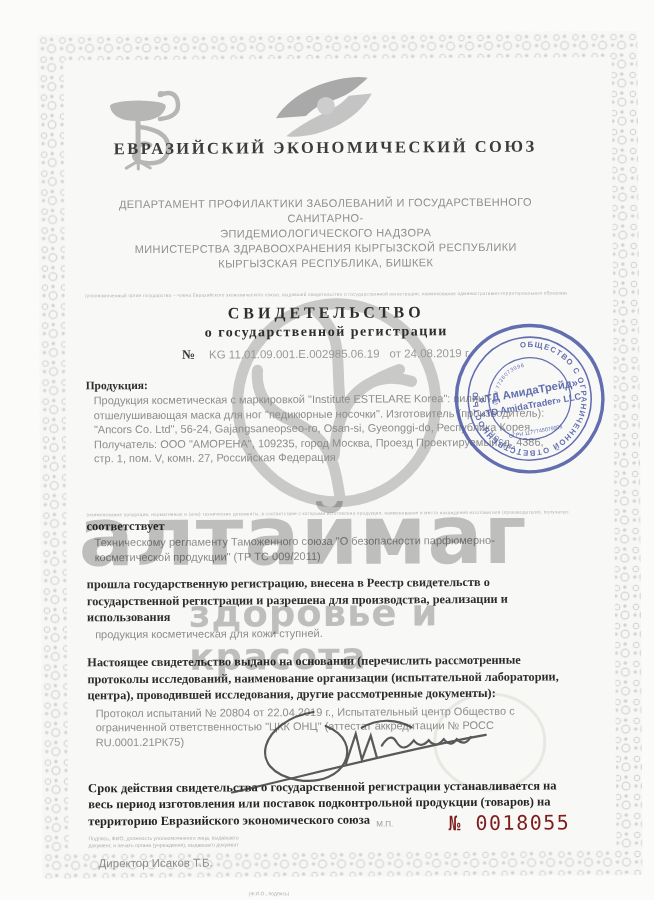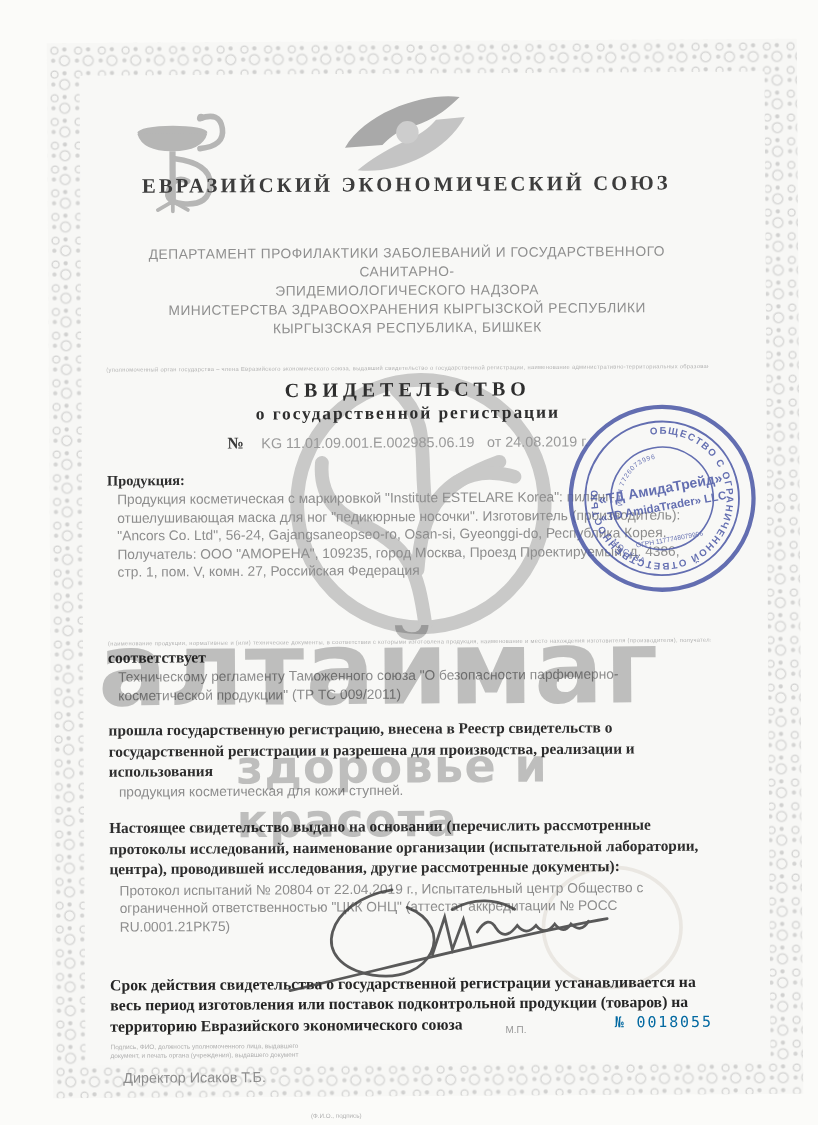--- a/index.html
+++ b/index.html
@@ -37,22 +37,22 @@
   .boldpara{font-family:"Liberation Serif",serif;font-weight:bold;font-size:12.3px;line-height:16.5px;color:#2e2e2e;}
   .registered{margin-top:12px;width:482px;}
   .reg-note{margin:1px 0 0 8px;}
   .basis{margin-top:13px;width:478px;}
   .basis-note{margin:2px 0 0 8px;width:440px;}
   .validity{margin-top:30px;width:482px;font-size:12.6px;color:#262626;}
   .sign-note{margin-top:6px;font-size:5.2px;line-height:7px;color:#b0b0b0;width:170px;}
   .signer{margin:8px 0 0 10px;font-size:11.5px;color:#8d8d8d;}
   .sign-caption{margin:22px 0 0 160px;font-size:5px;color:#b0b0b0;}
   .footer-row{position:absolute;left:86px;top:812px;width:482px;z-index:6;}
-  .mp{position:absolute;left:316px;top:8px;font-size:8px;color:#9a9a9a;}
-  .serial{position:absolute;right:0;top:0;font-family:"DejaVu Sans Mono",monospace;font-size:12px;letter-spacing:1.5px;color:#0369a1;}
+  .mp{position:absolute;left:288px;top:8px;font-size:8px;color:#9a9a9a;}
+  .serial{position:absolute;right:0;top:0;font-family:"DejaVu Sans Mono",monospace;font-size:20px;letter-spacing:1.5px;color:#7f1d1d;}
   
   .abs{position:absolute;}
   .wm-big{left:78px;top:488px;z-index:8;font-weight:bold;font-size:82px;letter-spacing:1px;color:#a0a0a0;opacity:.62;mix-blend-mode:multiply;font-family:"DejaVu Sans",sans-serif;}
   .wm-small{left:188px;top:592px;z-index:8;font-weight:bold;font-size:37px;letter-spacing:1px;color:#9d9d9d;opacity:.6;mix-blend-mode:multiply;font-family:"DejaVu Sans",sans-serif;}
   .tree{left:222px;top:296px;z-index:4;opacity:.5;}
   .stamp{left:452px;top:322px;z-index:9;opacity:.85;transform:rotate(-10deg);}
   .faint-stamp{left:428px;top:688px;z-index:2;opacity:.5;}
   .sig{left:212px;top:698px;z-index:7;}
   .caduceus{left:96px;top:84px;z-index:5;opacity:.8;}
   .eaeu{left:274px;top:74px;z-index:5;opacity:.85;}

